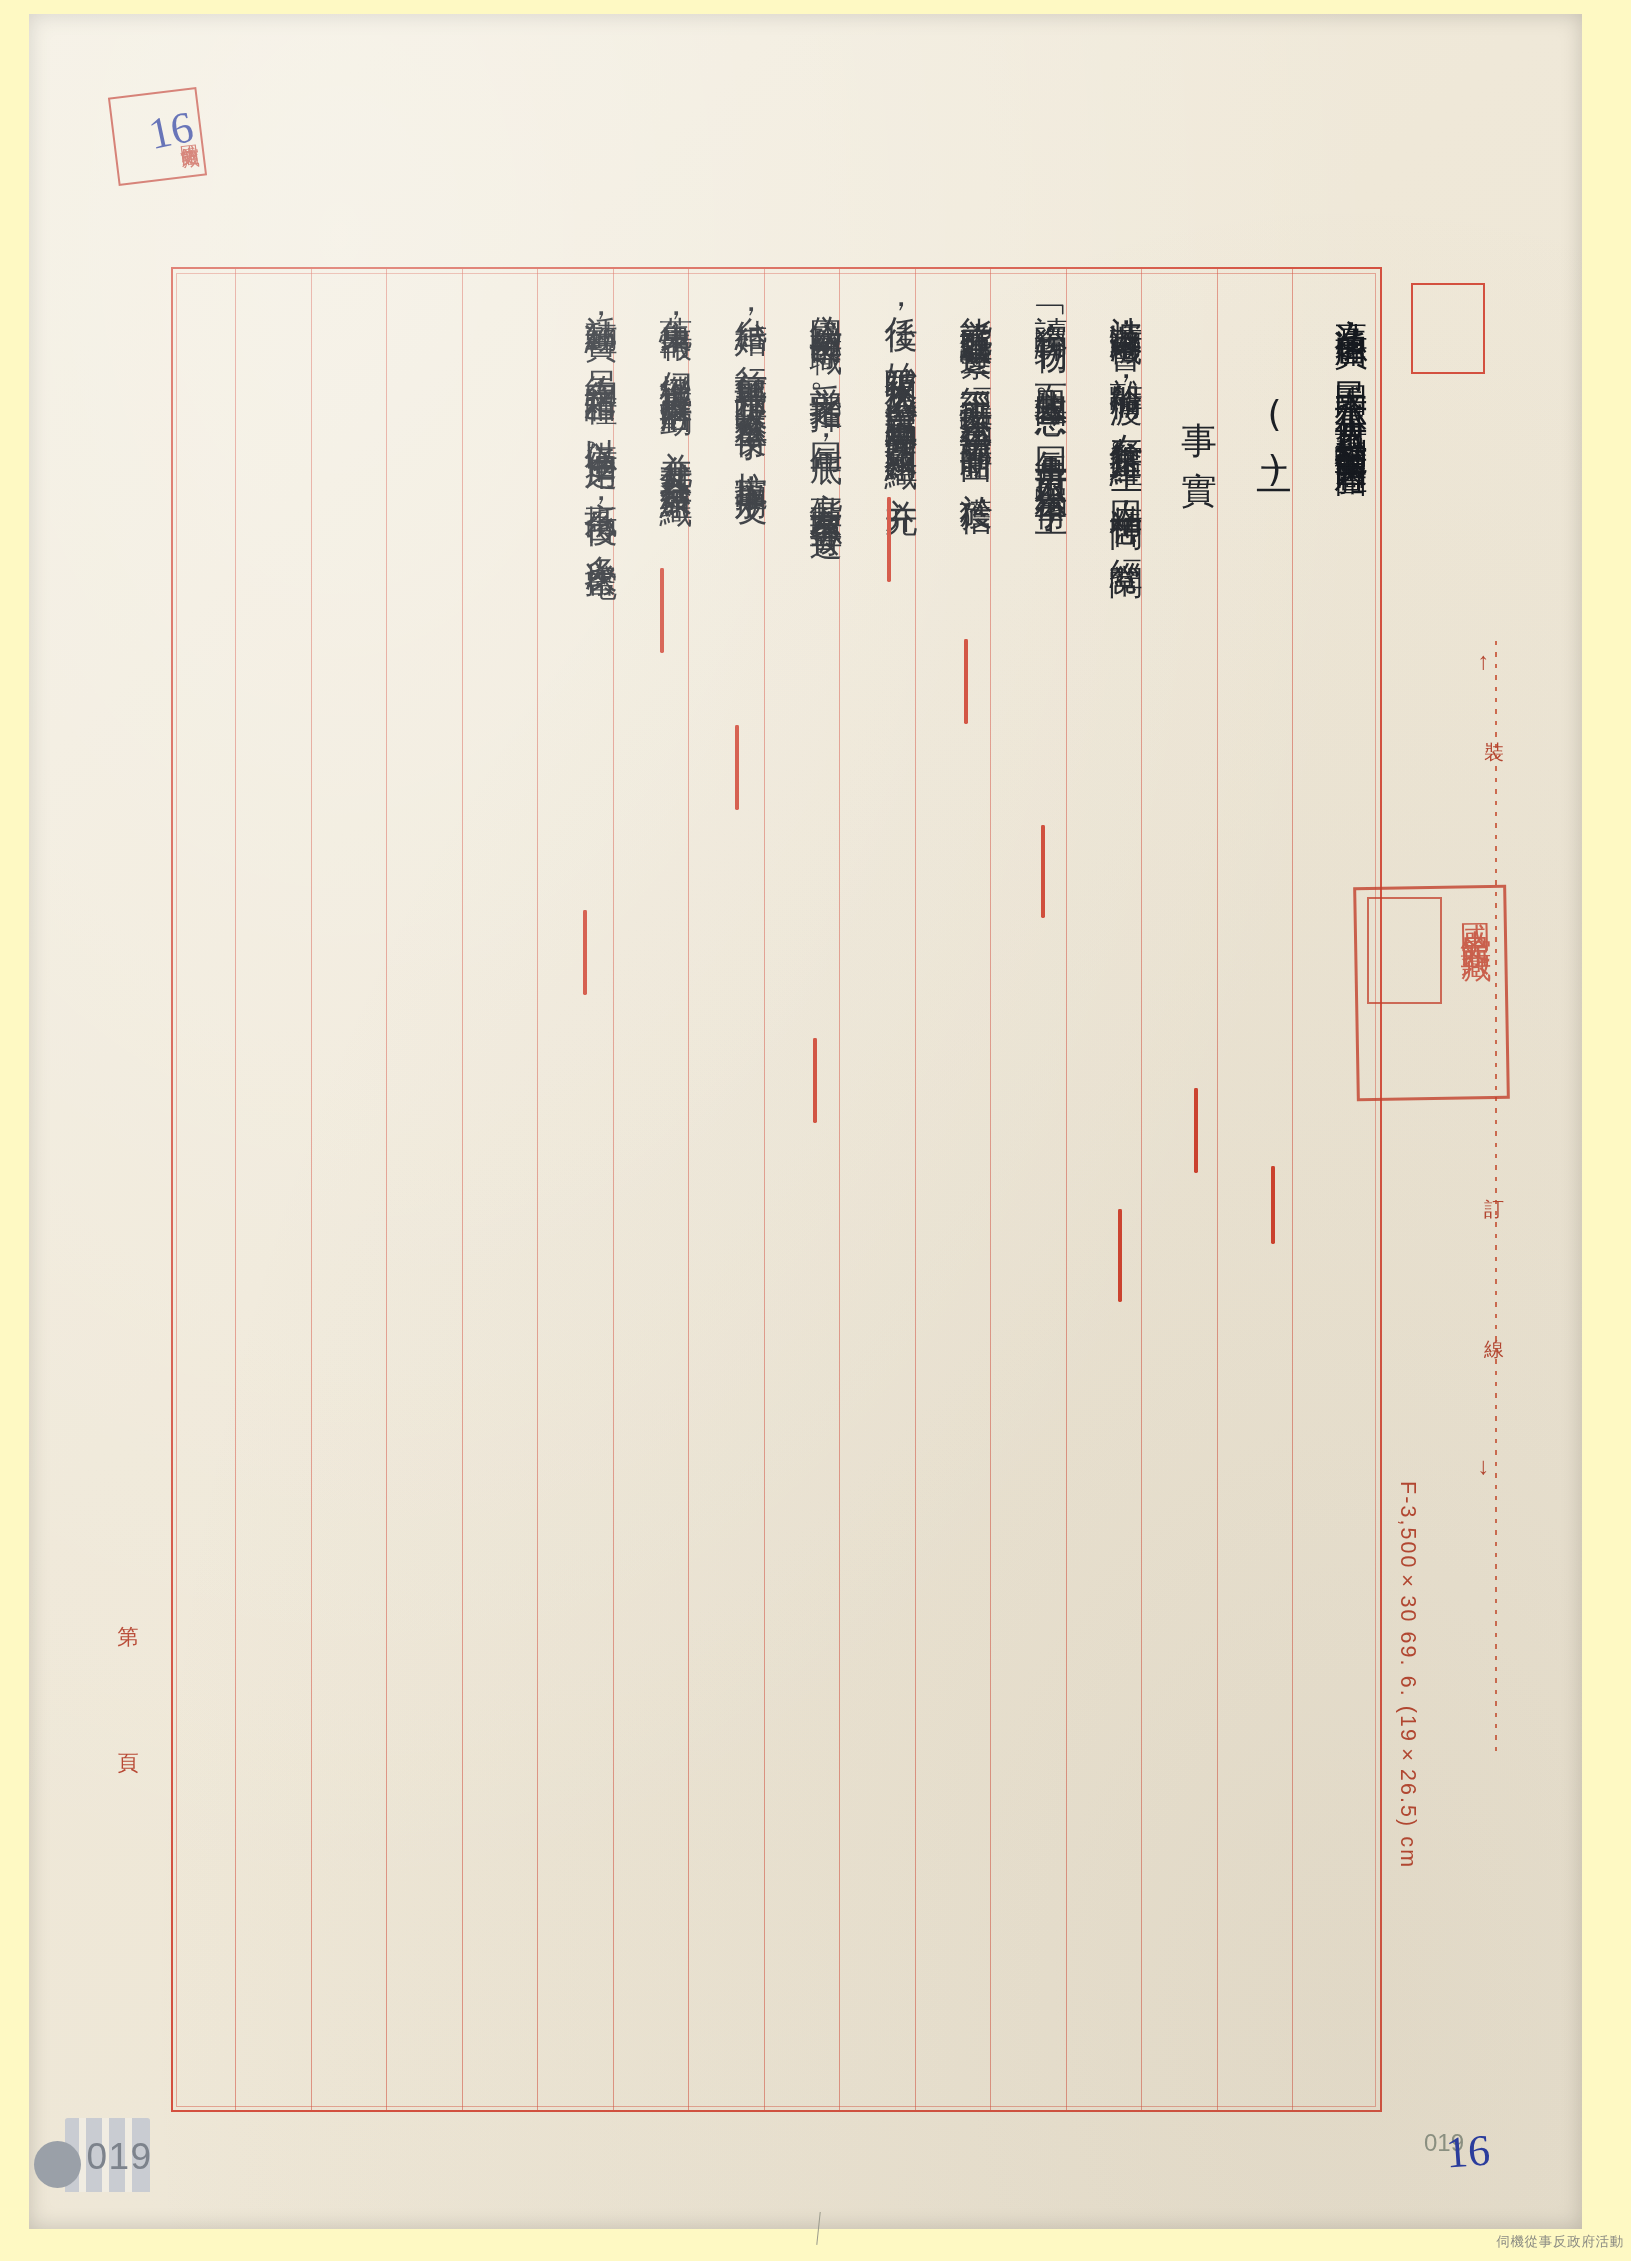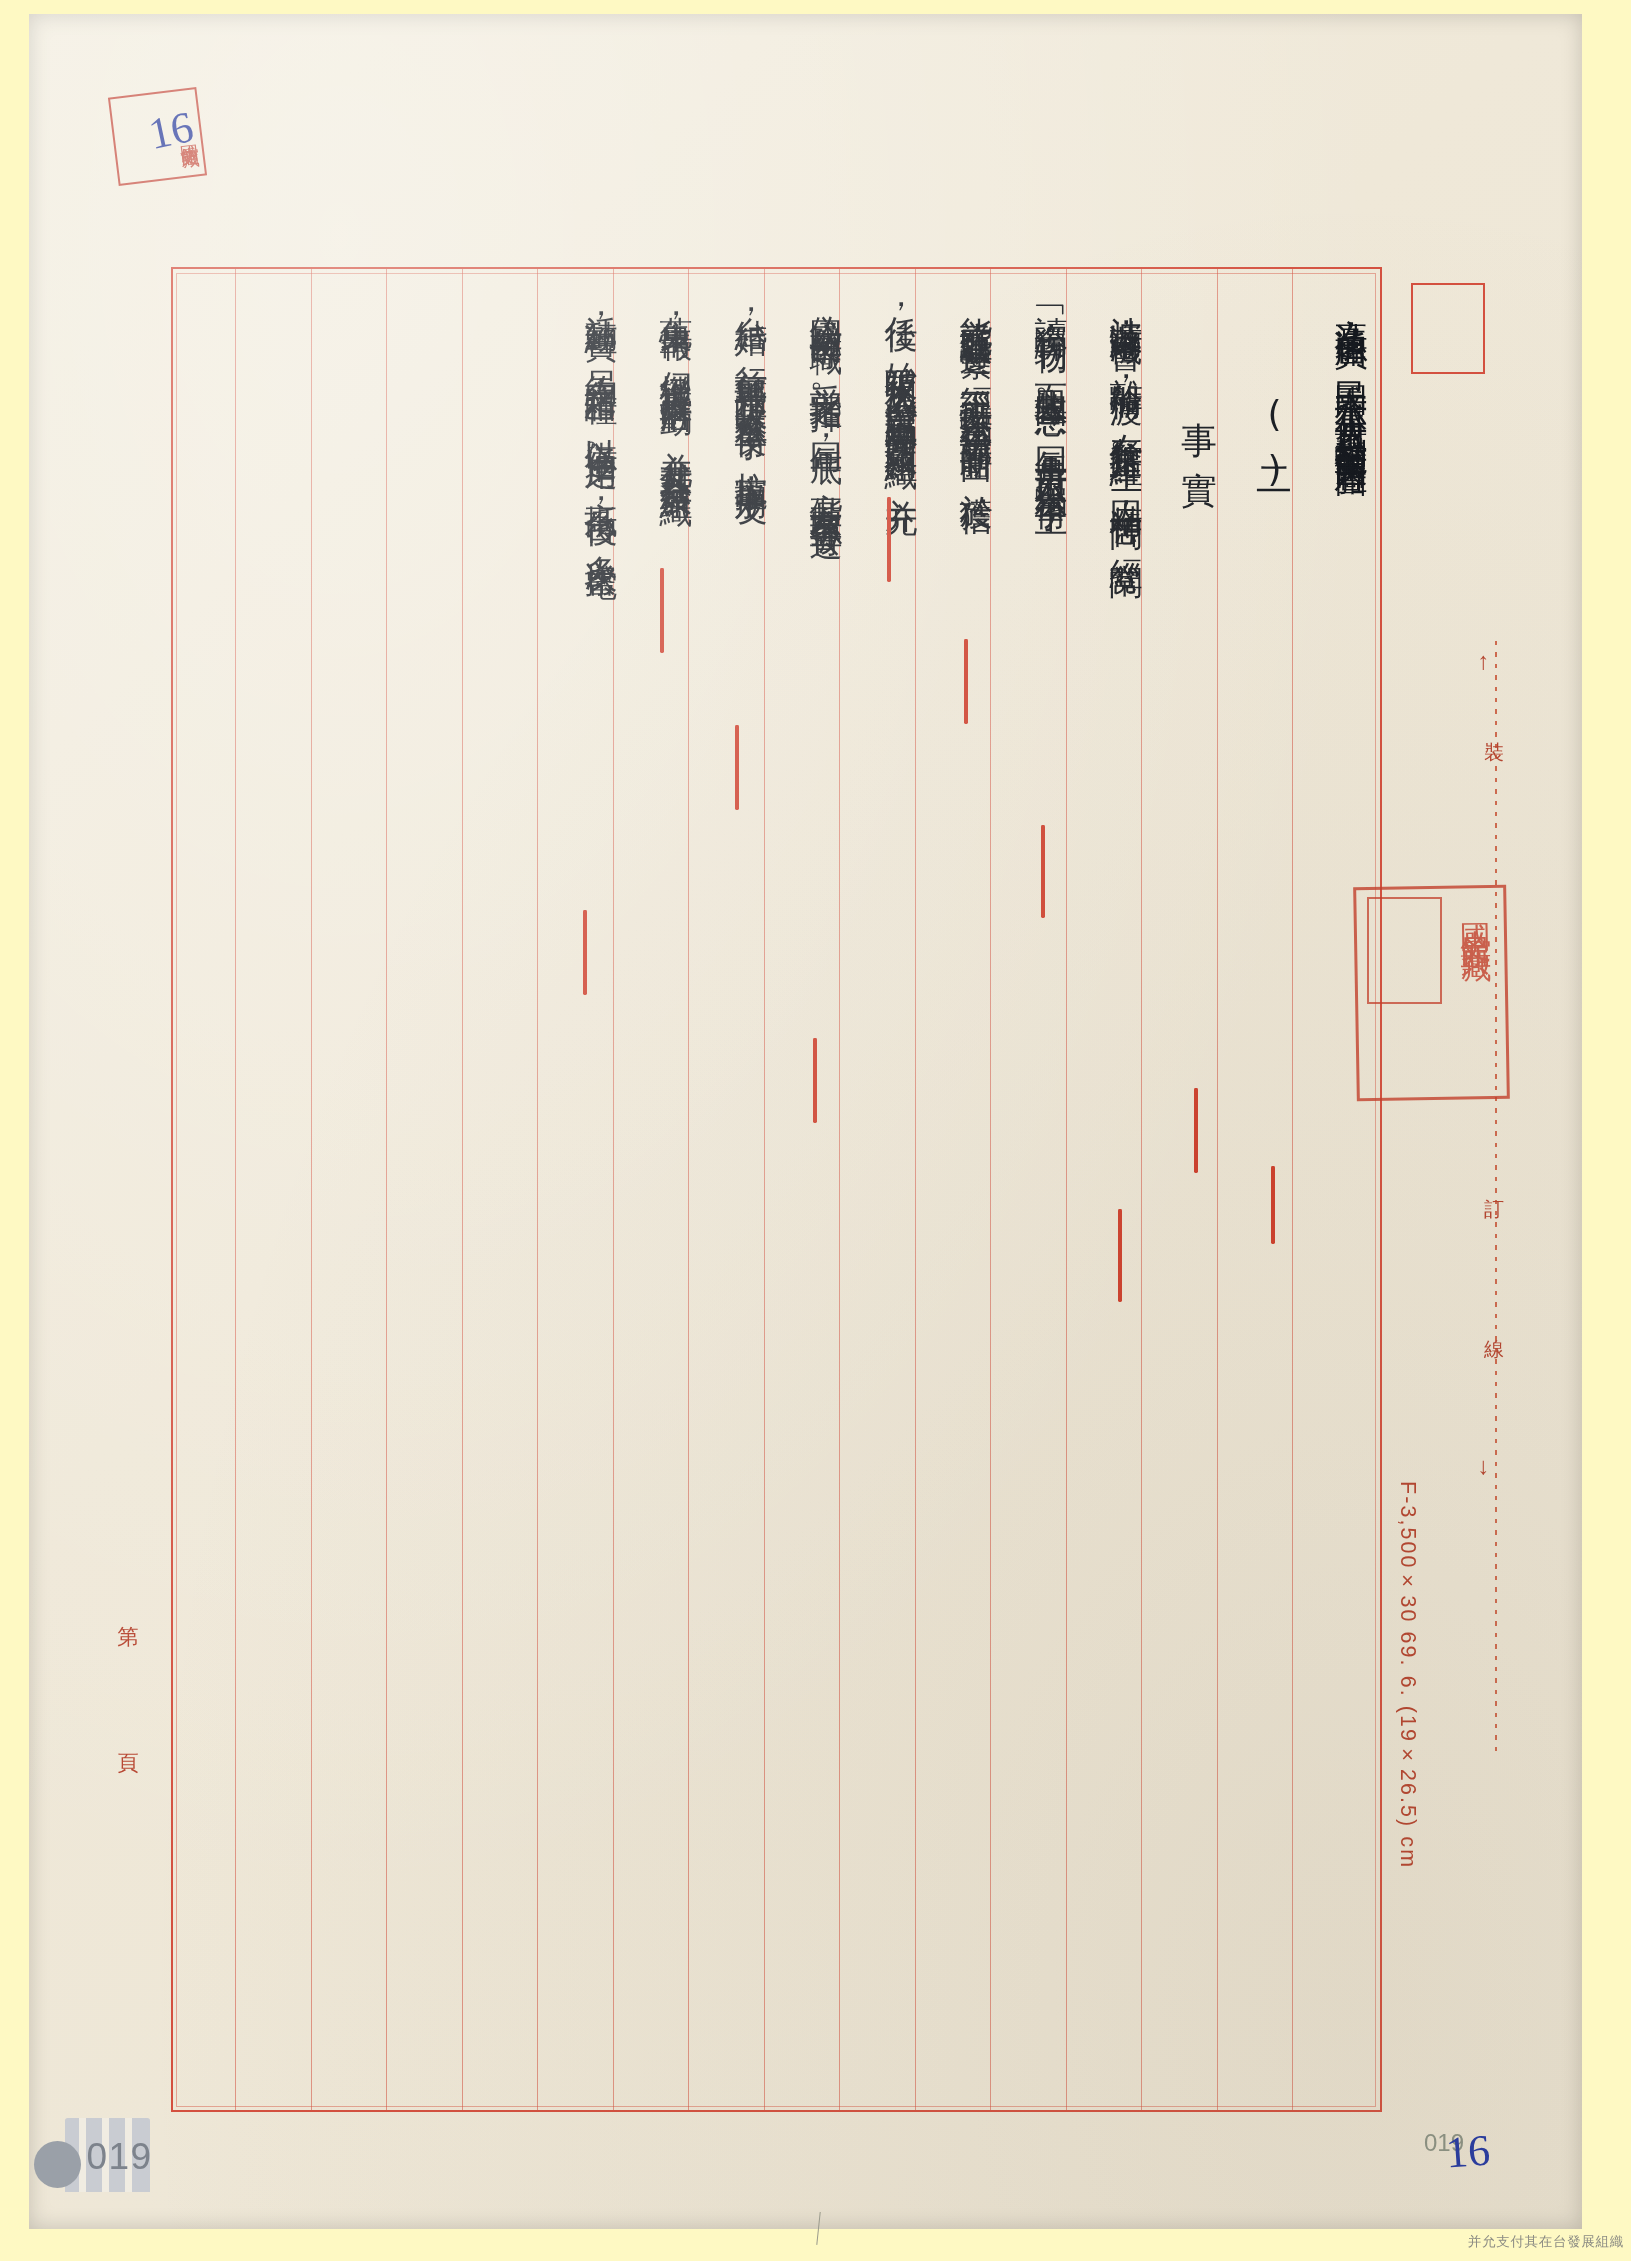--- a/index.html
+++ b/index.html
@@ -373,15 +373,15 @@
         <i style="left:37px"></i>
         <i style="left:60px"></i>
     </div>
     <div class="logo-circle"></div>
     <div class="logo-num">019</div>
   </div>
 
   <div class="corner-num-faint">019</div>
   <div class="corner-num">16</div>
   <div class="center-tick"></div>
-  <div class="footer-note">并允支付其在台發展組織</div>
+  <div class="footer-note">伺機從事反政府活動</div>
 </div>
 
 
 </body></html>

